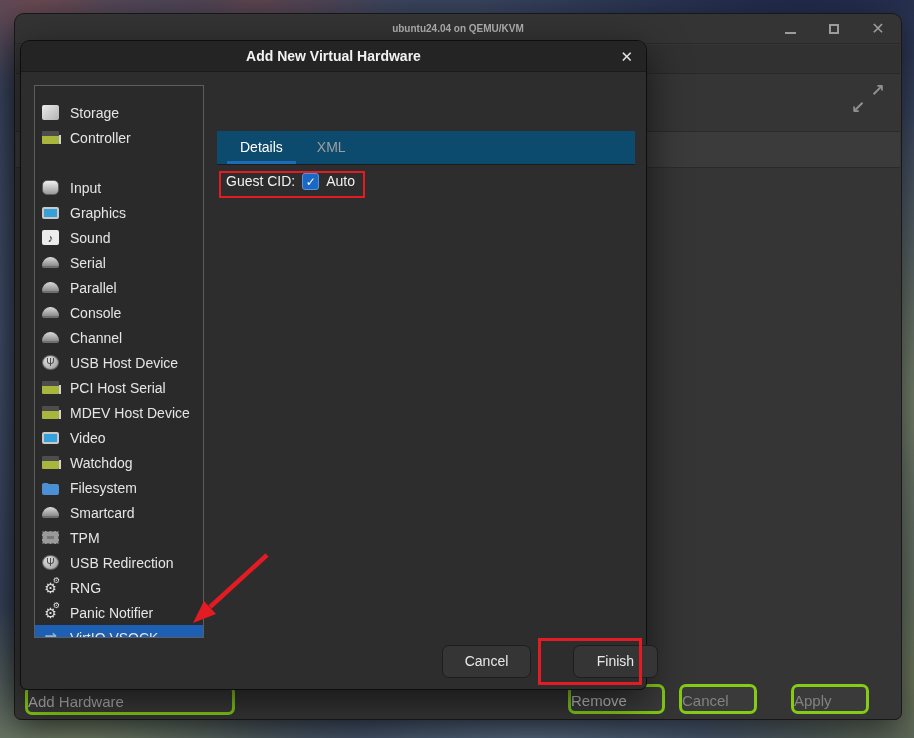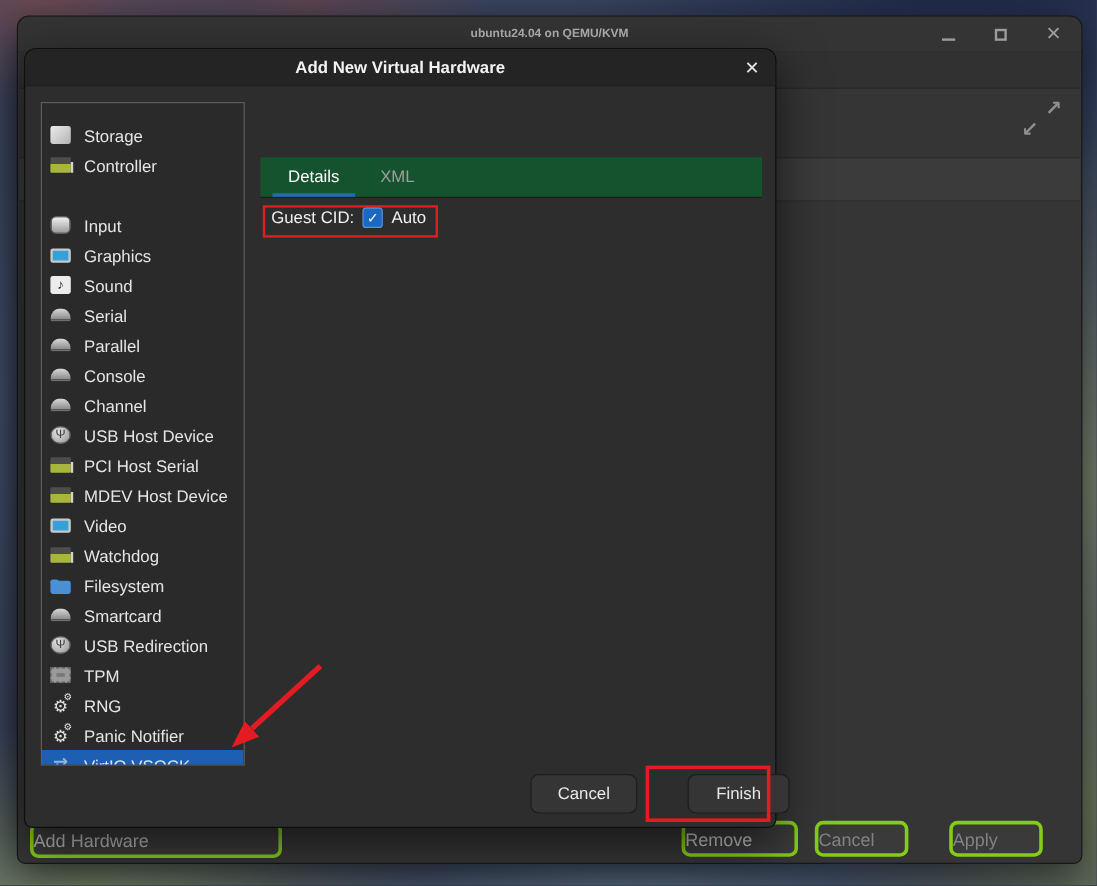--- a/index.html
+++ b/index.html
@@ -116,21 +116,21 @@
   .icon-gear::after  { content: "⚙"; color:#e2e2e2; font-size: 8px; position:absolute; right:-1px; top:-2px; line-height:1; }
   .icon-vsock::before{ content: "⇄"; color:#93b3d6; font-size: 15px; font-weight: bold; line-height: 1; }
 
   
   .pane-header {
     position: absolute; left: 196px; top: 46px; width: 418px; height: 30px;
     background: #1571a9; color: #ffffff; font-size: 15px; line-height: 30px; padding-left: 10px;
   }
   .tabbar {
     position: absolute; left: 196px; top: 90px; width: 418px; height: 34px;
-    background: #14532d; border-bottom: 1px solid #1c1c1c;
+    background: #0c4a6e; border-bottom: 1px solid #1c1c1c;
     display: flex; padding-left: 6px;
   }
   .tab { position: relative; padding: 0 17px; line-height: 33px; font-size: 14px; color: #9f9f9f; }
   .tab.active { color: #ffffff; }
   .tab.active::after { content:""; position: absolute; left: 4px; right: 4px; bottom: 0; height: 3px; background: #1d6cb8; }
   .pane-content { position: absolute; left: 196px; top: 125px; width: 418px; height: 505px; background: #2d2d2d; }
 
   .cid-annotation {
     position: absolute; left: 198px; top: 130px; height: 27px;
     border: 2px solid #e31b23;
@@ -273,27 +273,27 @@
         <span class="li-icon icon-folder"></span>
         <span class="side-label">Filesystem</span>
       </div>
 
       <div class="side-row">
         <span class="li-icon icon-serial"></span>
         <span class="side-label">Smartcard</span>
       </div>
 
       <div class="side-row">
+        <span class="li-icon icon-chip"></span>
+        <span class="side-label">TPM</span>
+      </div>
+
+      <div class="side-row">
         <span class="li-icon icon-usb"></span>
         <span class="side-label">USB Redirection</span>
-      </div>
-
-      <div class="side-row">
-        <span class="li-icon icon-chip"></span>
-        <span class="side-label">TPM</span>
       </div>
 
       <div class="side-row">
         <span class="li-icon icon-gear"></span>
         <span class="side-label">RNG</span>
       </div>
 
       <div class="side-row">
         <span class="li-icon icon-gear"></span>
         <span class="side-label">Panic Notifier</span>

